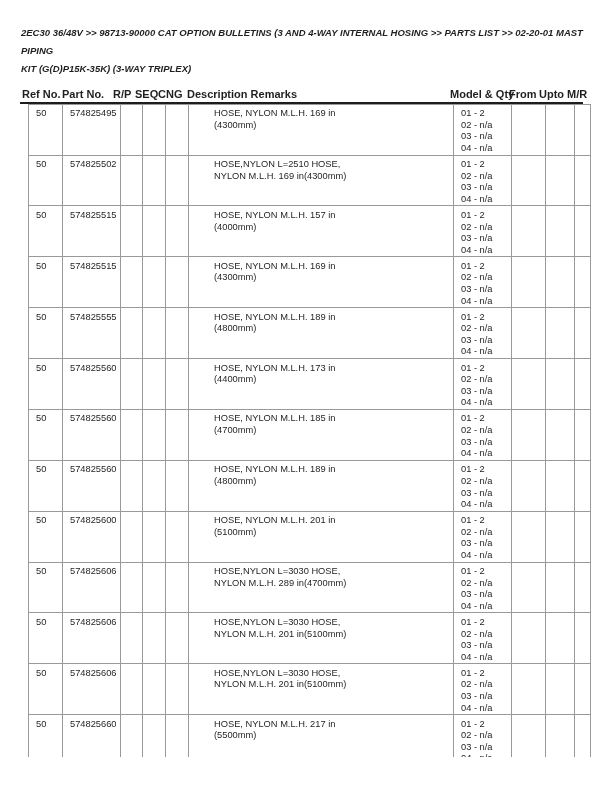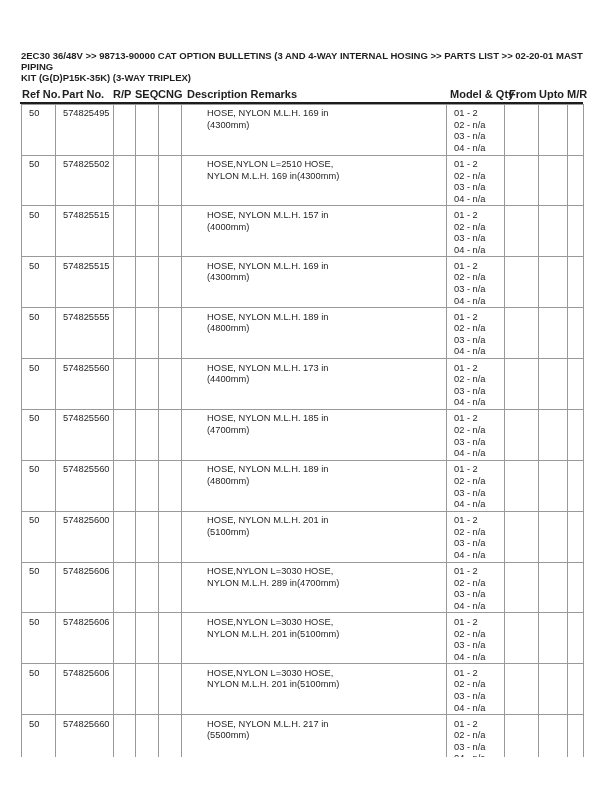--- a/index.html
+++ b/index.html
@@ -9,38 +9,38 @@
     font-family:"Liberation Sans","DejaVu Sans",sans-serif;
     color:#1f1f1f;
   }
   .page { position:absolute; inset:0; overflow:hidden; background:#ffffff; }
 
   .title {
     position:absolute; left:21px; top:13px;
     font-size:9.5px; font-weight:bold; white-space:nowrap;
   }
   .breadcrumb {
-    position:absolute; left:21px; top:50px; width:568px;
-    font-size:9.5px; font-weight:bold; line-height:11px;
+    position:absolute; left:21px; top:24px; width:568px;
+    font-size:9.5px; font-weight:bold; line-height:18px;font-style:italic;
   }
 
   .thead span {
     position:absolute; top:88px;
     font-size:11px; font-weight:bold; white-space:nowrap;
   }
   .h0{left:22px}.h1{left:62px}.h2{left:113px}.h3{left:135px}.h4{left:158px}
   .h5{left:187px}.h6{left:450px}.h7{left:509px}.h8{left:539px}.h9{left:567px}
 
   .rule {
     position:absolute; left:20px; top:101.5px; width:563px; height:2.2px;
     background:#1d1d1d;
   }
 
   .tablewrap {
-    position:absolute; left:21px; top:103.7px; width:565px; height:653px;
+    position:absolute; left:28px; top:103.7px; width:565px; height:653px;
     overflow:hidden;
   }
   table { border-collapse:collapse; table-layout:fixed; width:562px; }
   td {
     border:1px solid #999999; vertical-align:top;
     font-size:9.3px; line-height:11.6px;
     padding:3.5px 2px 0 7px; height:46.7px; overflow:hidden;
     white-space:nowrap;
   }
   td.c-desc { padding-left:25px; }

